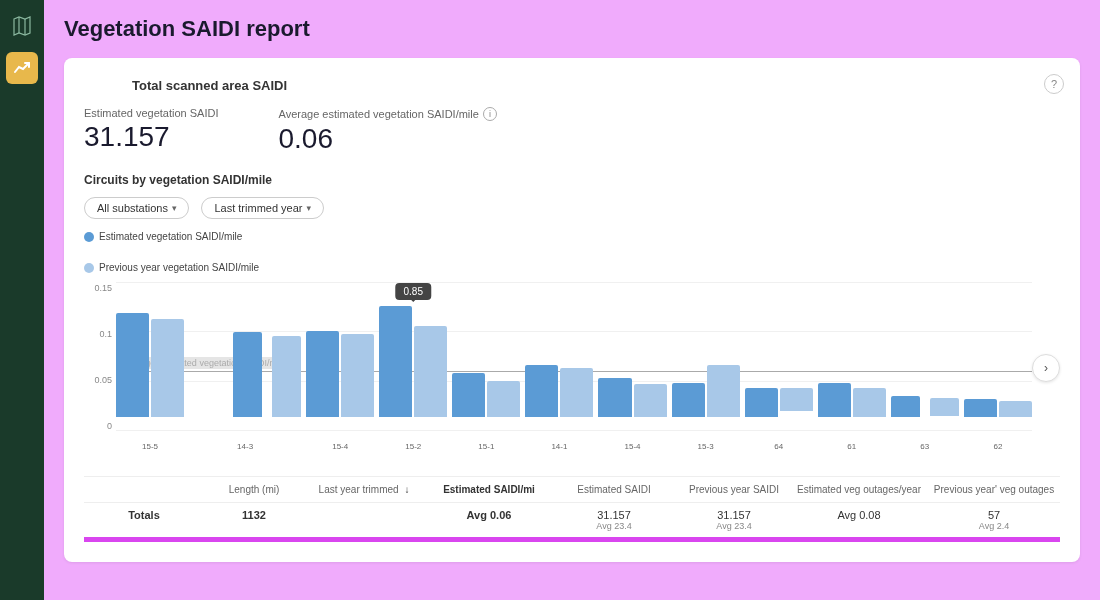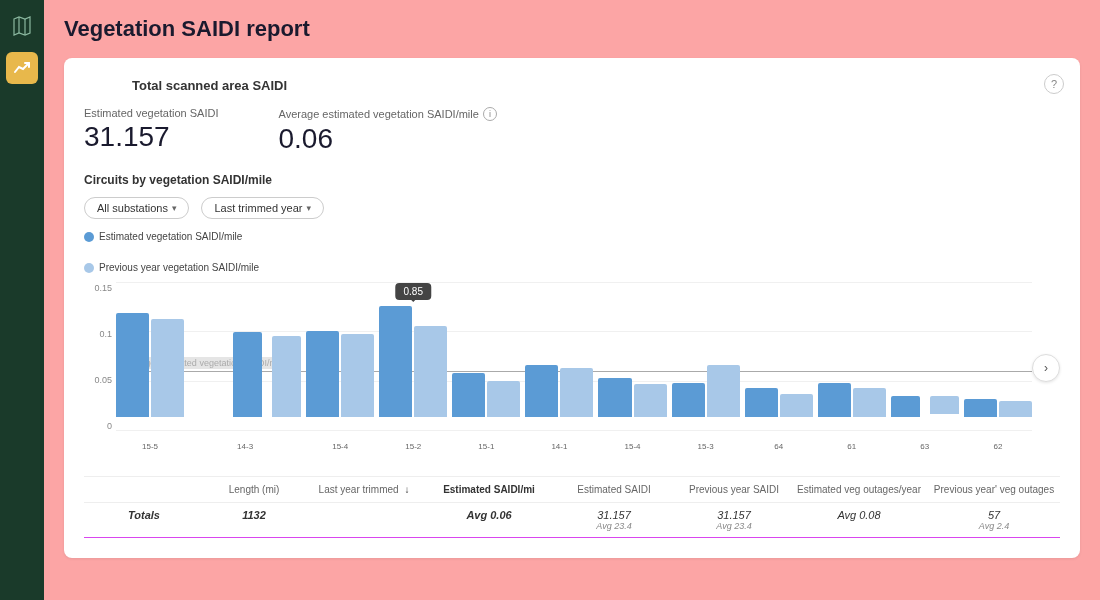--- a/index.html
+++ b/index.html
@@ -34,21 +34,21 @@
       display: flex;
       align-items: center;
       justify-content: center;
       cursor: pointer;
       color: white;
       font-size: 16px;
     }
 
     .main-content {
       flex: 1;
-      background: #fca5a5;
+      background: #f0abfc;
       overflow-y: auto;
       padding: 16px 20px;
     }
 
     .page-title {
       font-size: 22px;
       font-weight: 600;
       color: #1a1a2e;
       margin-bottom: 16px;
     }
@@ -321,22 +321,21 @@
     }
 
     .table-header-cell.bold { font-weight: 700; color: #333; }
 
     .sort-arrow { color: #333; margin-left: 3px; }
 
     .table-data-row {
       display: grid;
       grid-template-columns: 120px 100px 120px 130px 120px 120px 130px 140px;
       padding: 6px 0;
-      border-bottom: 1px solid #d946ef;
-      font-style: italic;
+      border-bottom: 5px solid #d946ef;
     }
 
     .table-data-cell {
       font-size: 11px;
       color: #333;
       text-align: center;
     }
 
     .table-data-cell.bold { font-weight: 700; }
 
@@ -469,31 +468,31 @@
               <div style="display: flex; gap: 2px; align-items: flex-end; flex: 1 1 0%; position: relative; padding-bottom: 16px;">
                 <div class="bar bar-dark" style="height: 39px;"></div>
                 <div class="bar bar-light" style="height: 33px;"></div>
                 <div class="bar-label">15-4</div>
               </div>
               <div style="display: flex; gap: 2px; align-items: flex-end; flex: 1 1 0%; position: relative; padding-bottom: 16px;">
                 <div class="bar bar-dark" style="height: 34px;"></div>
                 <div class="bar bar-light" style="height: 52px;"></div>
                 <div class="bar-label">15-3</div>
               </div>
-              <div style="display: flex; gap: 2px; align-items: flex-end; flex: 1 1 0%; position: relative; padding-bottom: 16px;">
+              <div style="display: flex; gap: 2px; align-items: flex-start; flex: 1 1 0%; position: relative; padding-bottom: 16px;">
                 <div class="bar bar-dark" style="height: 29px;"></div>
                 <div class="bar bar-light" style="height: 23px;"></div>
                 <div class="bar-label">64</div>
               </div>
               <div style="display: flex; gap: 2px; align-items: flex-end; flex: 1 1 0%; position: relative; padding-bottom: 16px;">
                 <div class="bar bar-dark" style="height: 34px;"></div>
                 <div class="bar bar-light" style="height: 29px;"></div>
                 <div class="bar-label">61</div>
               </div>
-              <div style="display: flex; gap: 10px; align-items: flex-start; flex: 1 1 0%; position: relative; padding-bottom: 16px;">
+              <div style="display: flex; gap: 10px; align-items: center; flex: 1 1 0%; position: relative; padding-bottom: 16px;">
                 <div class="bar bar-dark" style="height: 21px;"></div>
                 <div class="bar bar-light" style="height: 18px;"></div>
                 <div class="bar-label">63</div>
               </div>
               <div style="display: flex; gap: 2px; align-items: flex-end; flex: 1 1 0%; position: relative; padding-bottom: 16px;">
                 <div class="bar bar-dark" style="height: 18px;"></div>
                 <div class="bar bar-light" style="height: 16px;"></div>
                 <div class="bar-label">62</div>
               </div>
             </div>

